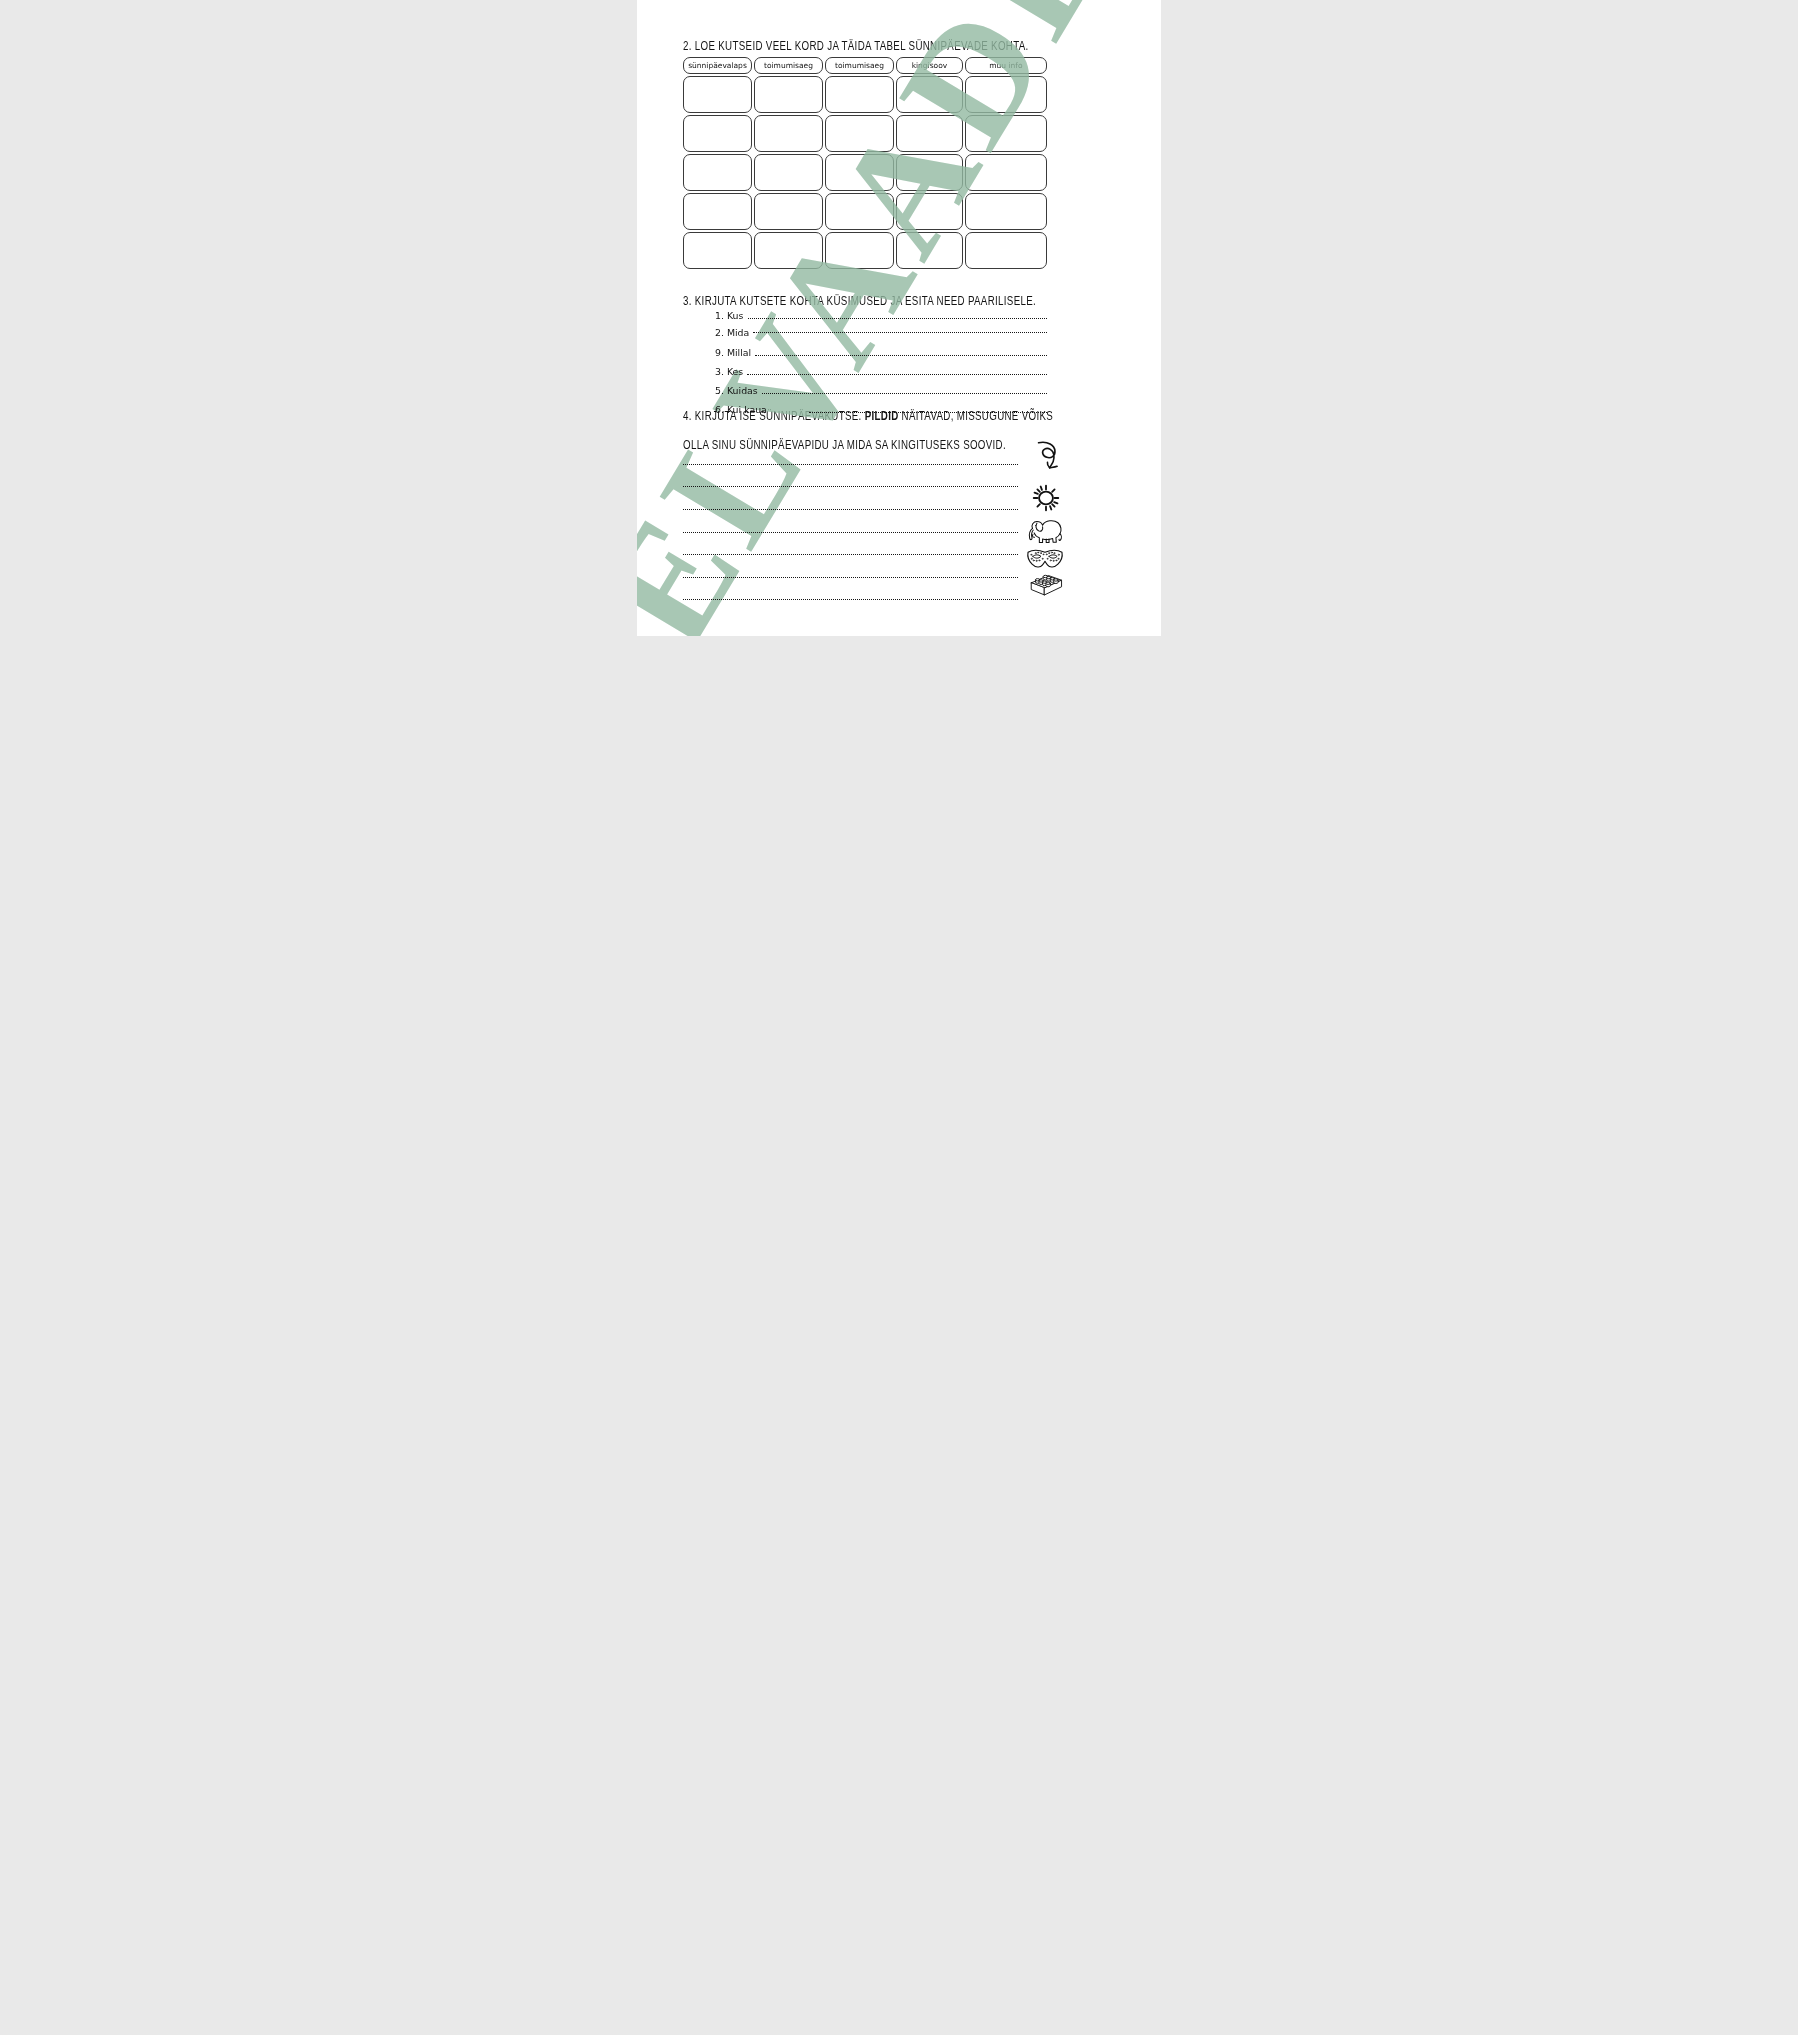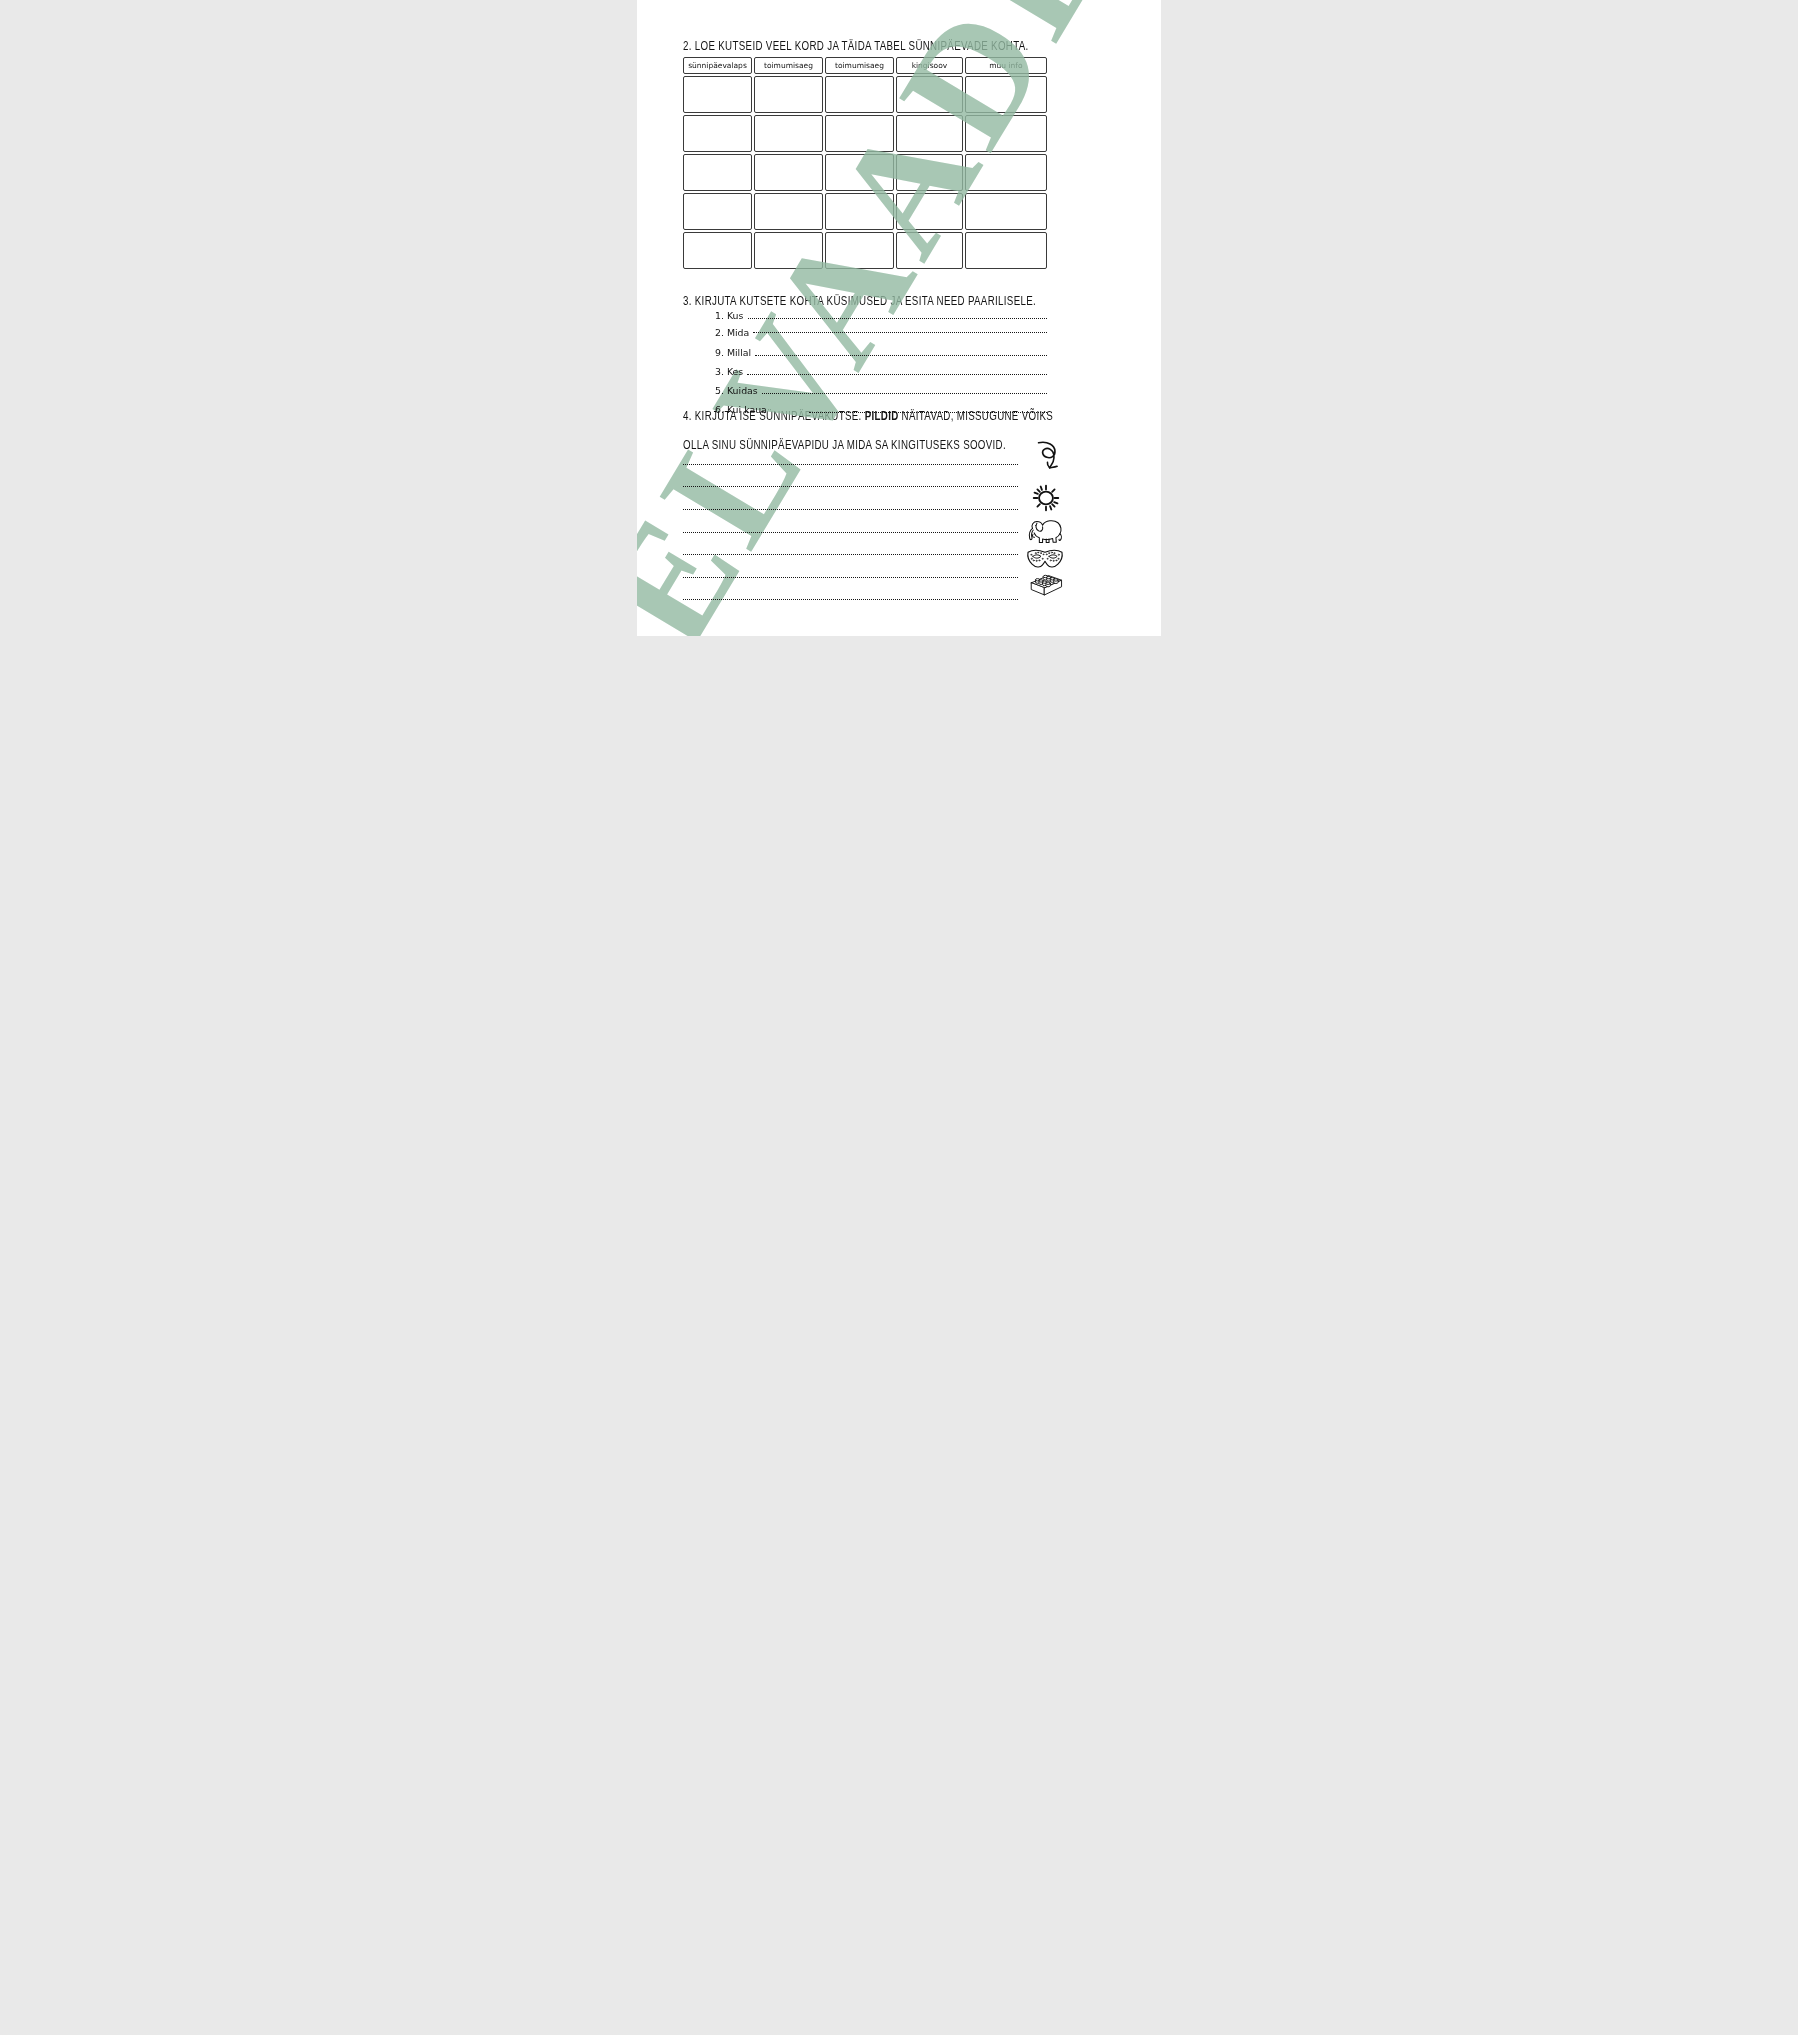--- a/index.html
+++ b/index.html
@@ -28,21 +28,21 @@
   .bd-table{
     position:absolute;left:46px;top:57px;width:364px;
     display:grid;
     grid-template-columns:1fr 1fr 1fr 0.97fr 1.19fr;
     grid-template-rows:17px repeat(5,37px);
     gap:2px;
     z-index:1;
   }
   .cell{
     border:0.6px solid #3a3a3a;
-    border-radius:2px;
+    border-radius:7px;
     background:#fff;
   }
   .hcell{
     display:flex;align-items:center;justify-content:center;
     font-family:"DejaVu Sans", sans-serif;
     font-size:7.5px;
   }
   
   .question{
     position:absolute;left:46px;width:364px;height:14.7px;

